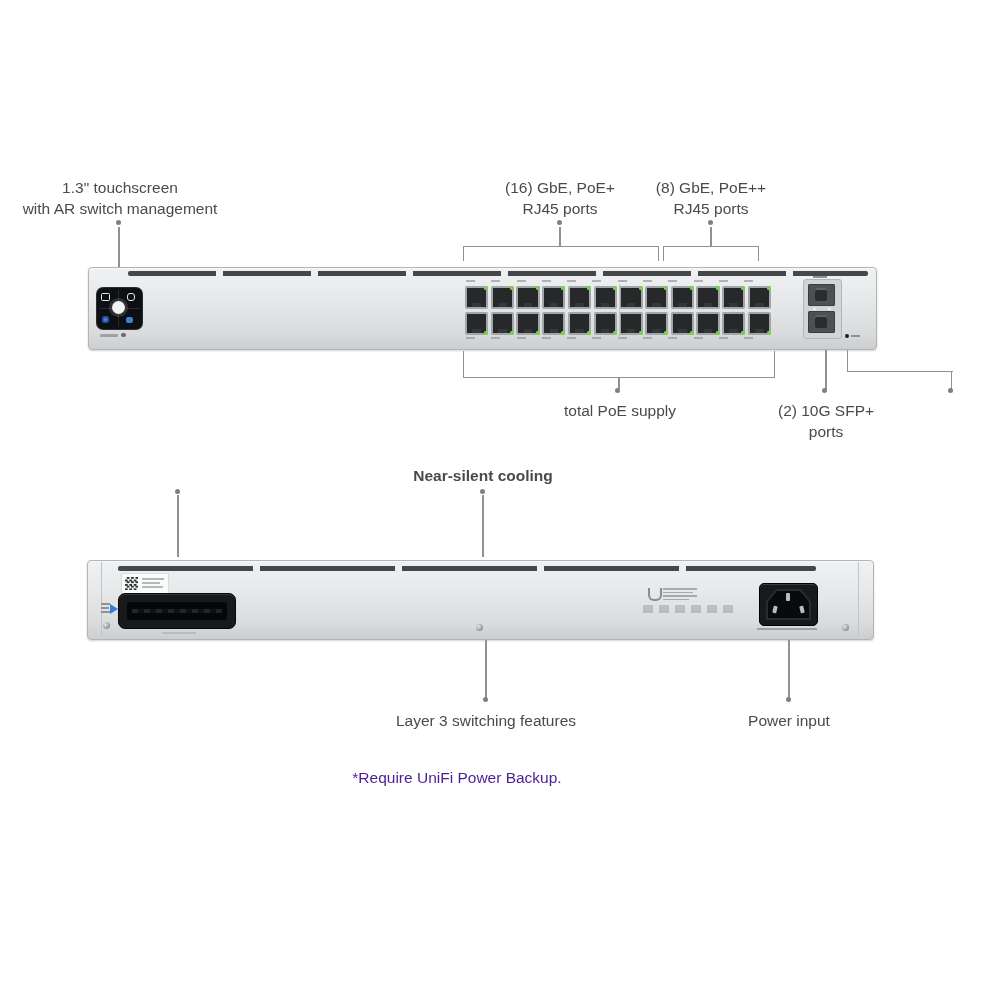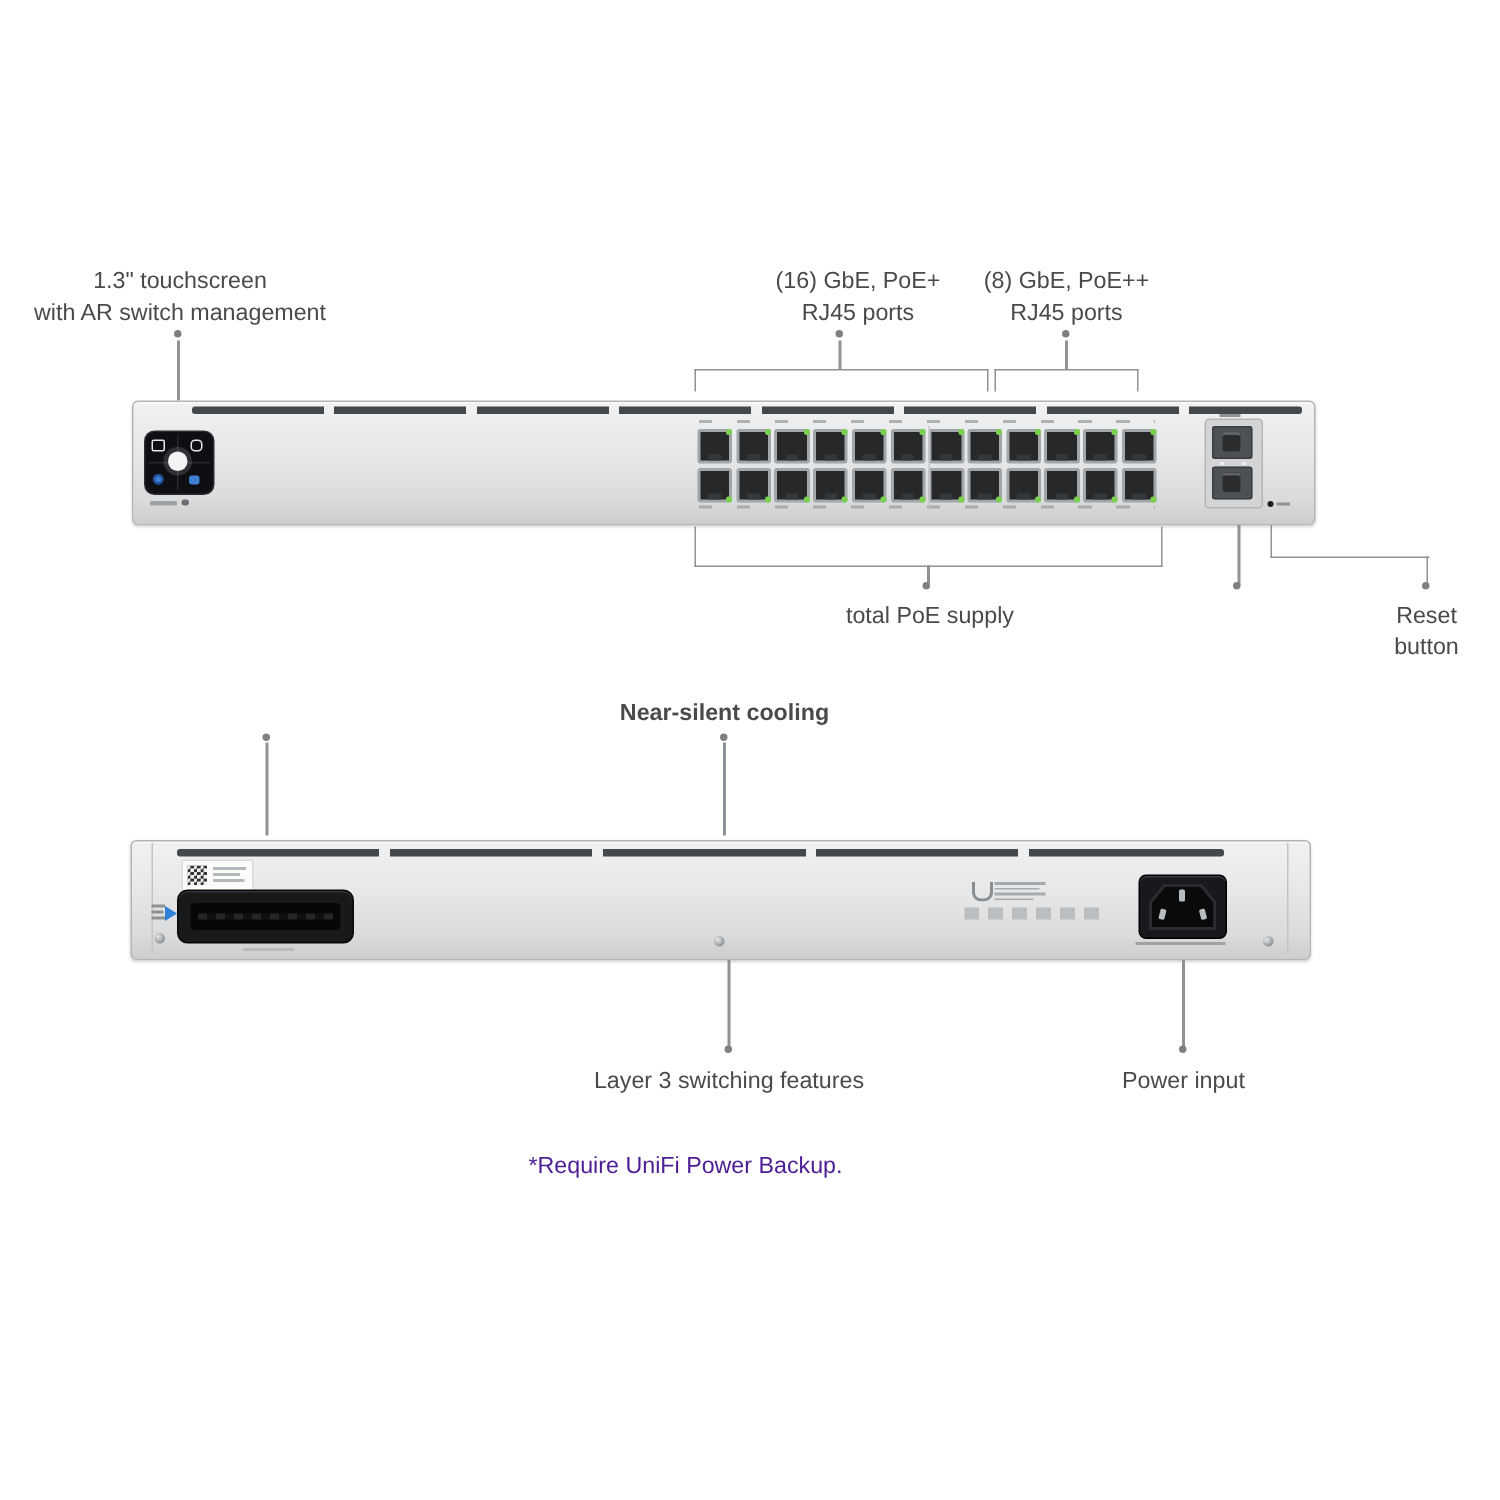--- a/index.html
+++ b/index.html
@@ -94,21 +94,21 @@
 
 <div id="canvas">
 
   <div class="ann" style="left:0px;top:177px;width:240px;">
     <div>1.3" touchscreen</div>
     <div>with AR switch management</div>
   </div>
   <div class="adot" style="left:116px;top:220px;"></div>
   <div class="aline" style="left:118px;top:227px;height:40px;"></div>
 
-  <div class="ann" style="left:472px;top:177px;width:200px;">
+  <div class="ann" style="left:460px;top:177px;width:200px;">
     <div>(16) GbE, PoE+</div>
     <div>RJ45 ports</div>
   </div>
   <div class="adot" style="left:557px;top:220px;"></div>
   <div class="aline" style="left:559px;top:227px;height:19px;"></div>
   <div class="bracket-down" style="left:463px;top:246px;width:194px;height:14px;"></div>
 
   <div class="ann" style="left:611px;top:177px;width:200px;">
     <div>(8) GbE, PoE++</div>
     <div>RJ45 ports</div>
@@ -252,28 +252,28 @@
 
   <div class="bracket-up" style="left:463px;top:351px;width:310px;height:26px;"></div>
   <div class="aline" style="left:618px;top:377px;height:12px;"></div>
   <div class="adot" style="left:615px;top:388px;"></div>
   <div class="ann" style="left:520px;top:400px;width:200px;">
     <div>total PoE supply</div>
   </div>
 
   <div class="aline" style="left:825px;top:350px;height:40px;"></div>
   <div class="adot" style="left:822px;top:388px;"></div>
+  <div class="ann" style="left:726px;top:400px;width:200px;">
+    <div>(2) 10G SFP+</div>
+    <div>ports</div>
+  </div>
 
   <div class="elbow-dl" style="left:847px;top:350px;width:105px;height:21px;"></div>
   <div class="aline" style="left:950.5px;top:371px;height:18px;"></div>
   <div class="adot" style="left:948px;top:388px;"></div>
-  <div class="ann" style="left:901px;top:400px;width:100px;">
-    <div>Reset</div>
-    <div>button</div>
-  </div>
 
   <div class="adot" style="left:175px;top:489px;"></div>
   <div class="aline" style="left:177px;top:495px;height:62px;"></div>
 
   <div class="ann" style="left:383px;top:465px;width:200px;font-weight:bold;">Near-silent cooling</div>
   <div class="adot" style="left:480px;top:489px;"></div>
   <div class="aline" style="left:482px;top:495px;height:62px;"></div>
 
   <div>
     <div class="chassis" style="left:87px;top:560px;width:785px;height:78px;"></div>

